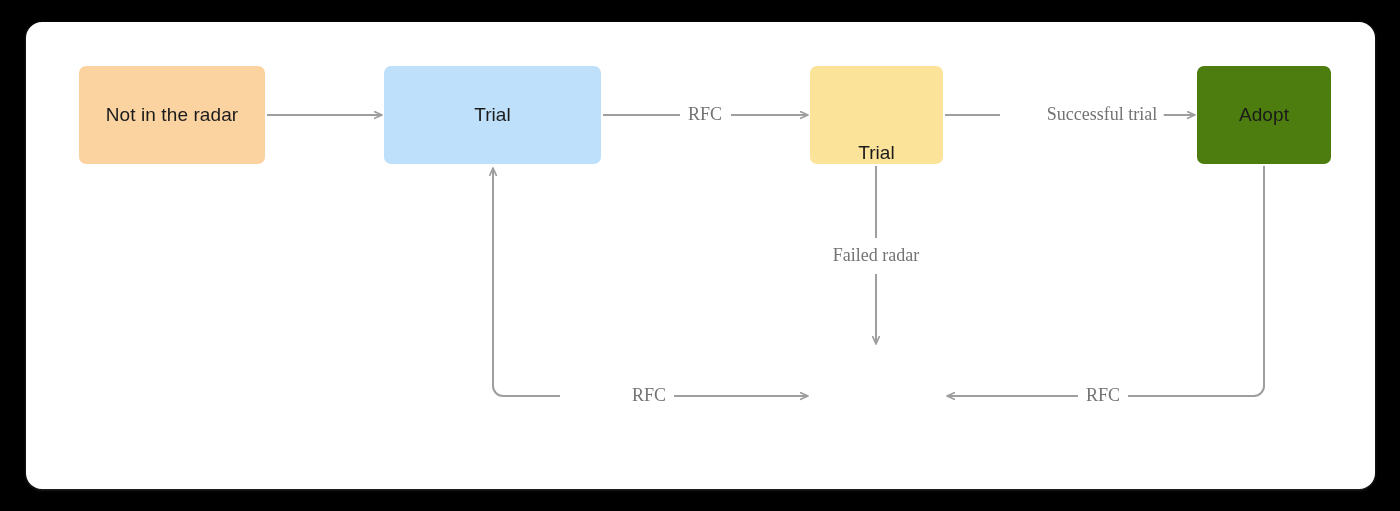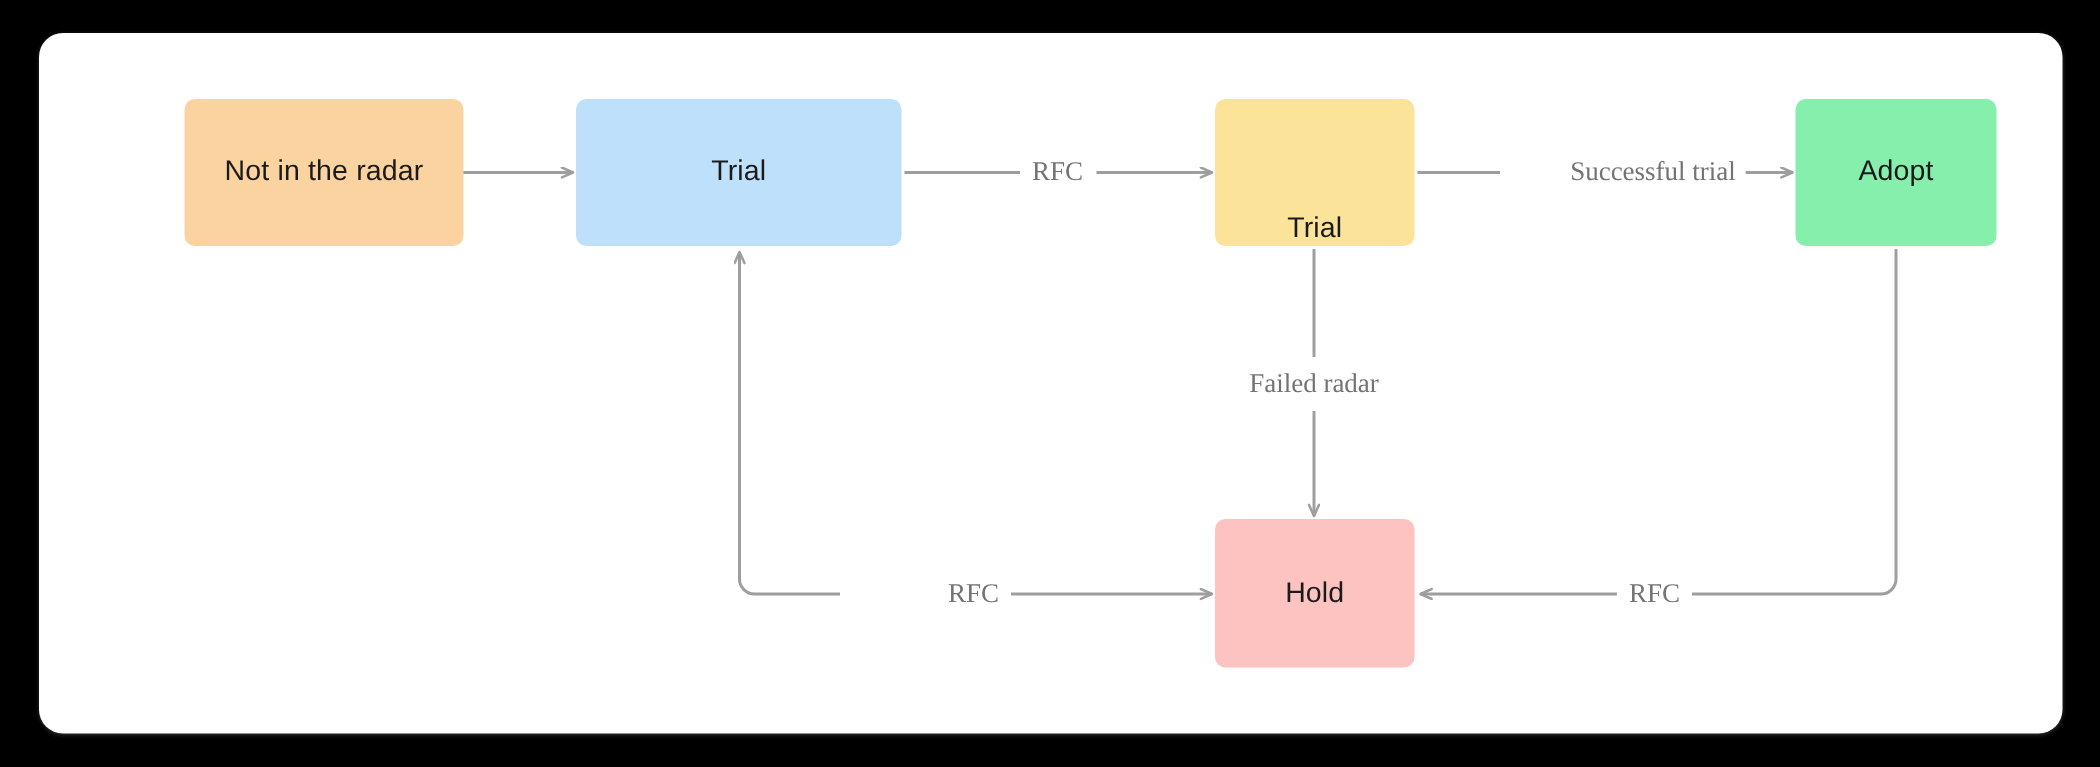--- a/index.html
+++ b/index.html
@@ -90,39 +90,36 @@
 
       <path d="M560,396 L503,396 A10,10 0 0 1 493,386 L493,168" marker-end="url(#arrowhead)"></path>
 
       <line x1="674" y1="396" x2="808" y2="396" marker-end="url(#arrowhead)"></line>
 
       <path d="M1264,166 L1264,386 A10,10 0 0 1 1254,396 L1128,396"></path>
       <line x1="1078" y1="396" x2="947" y2="396" marker-end="url(#arrowhead)"></line>
     </g>
   </svg>
 
-  <div class="node" style="left:79px; top:66px; width:186px; height:98px; background:#FAD3A0;margin-left:44px;">
+  <div class="node" style="left:79px; top:66px; width:186px; height:98px; background:#FAD3A0;">
     <span>Not in the radar</span>
   </div>
 
   <div class="node" style="left:384px; top:66px; width:217px; height:98px; background:#BFE0FA;">
     <span>Trial</span>
   </div>
 
   <div class="node" style="left:810px; top:66px; width:133px; height:98px; background:#FBE39A;align-items:flex-end;">
     <span>Trial</span>
   </div>
 
-  <div class="node" style="left:1197px; top:66px; width:134px; height:98px; background:#86efac;">
+  <div class="node" style="left:1197px; top:66px; width:134px; height:98px; background:#4d7c0f;">
     <span>Adopt</span>
   </div>
 
-  <div class="node" style="left:810px; top:346px; width:133px; height:99px; background:#FCC3C0;">
-    <span>Hold</span>
-  </div>
 
   <div class="edge-label" style="left:705px; top:115px;">RFC</div>
 
   <div class="edge-label" style="left:1102px; top:115px;">Successful trial</div>
 
   <div class="edge-label" style="left:876px; top:256px;">Failed radar</div>
 
   <div class="edge-label" style="left:649px; top:396px;">RFC</div>
 
   <div class="edge-label" style="left:1103px; top:396px;">RFC</div>

